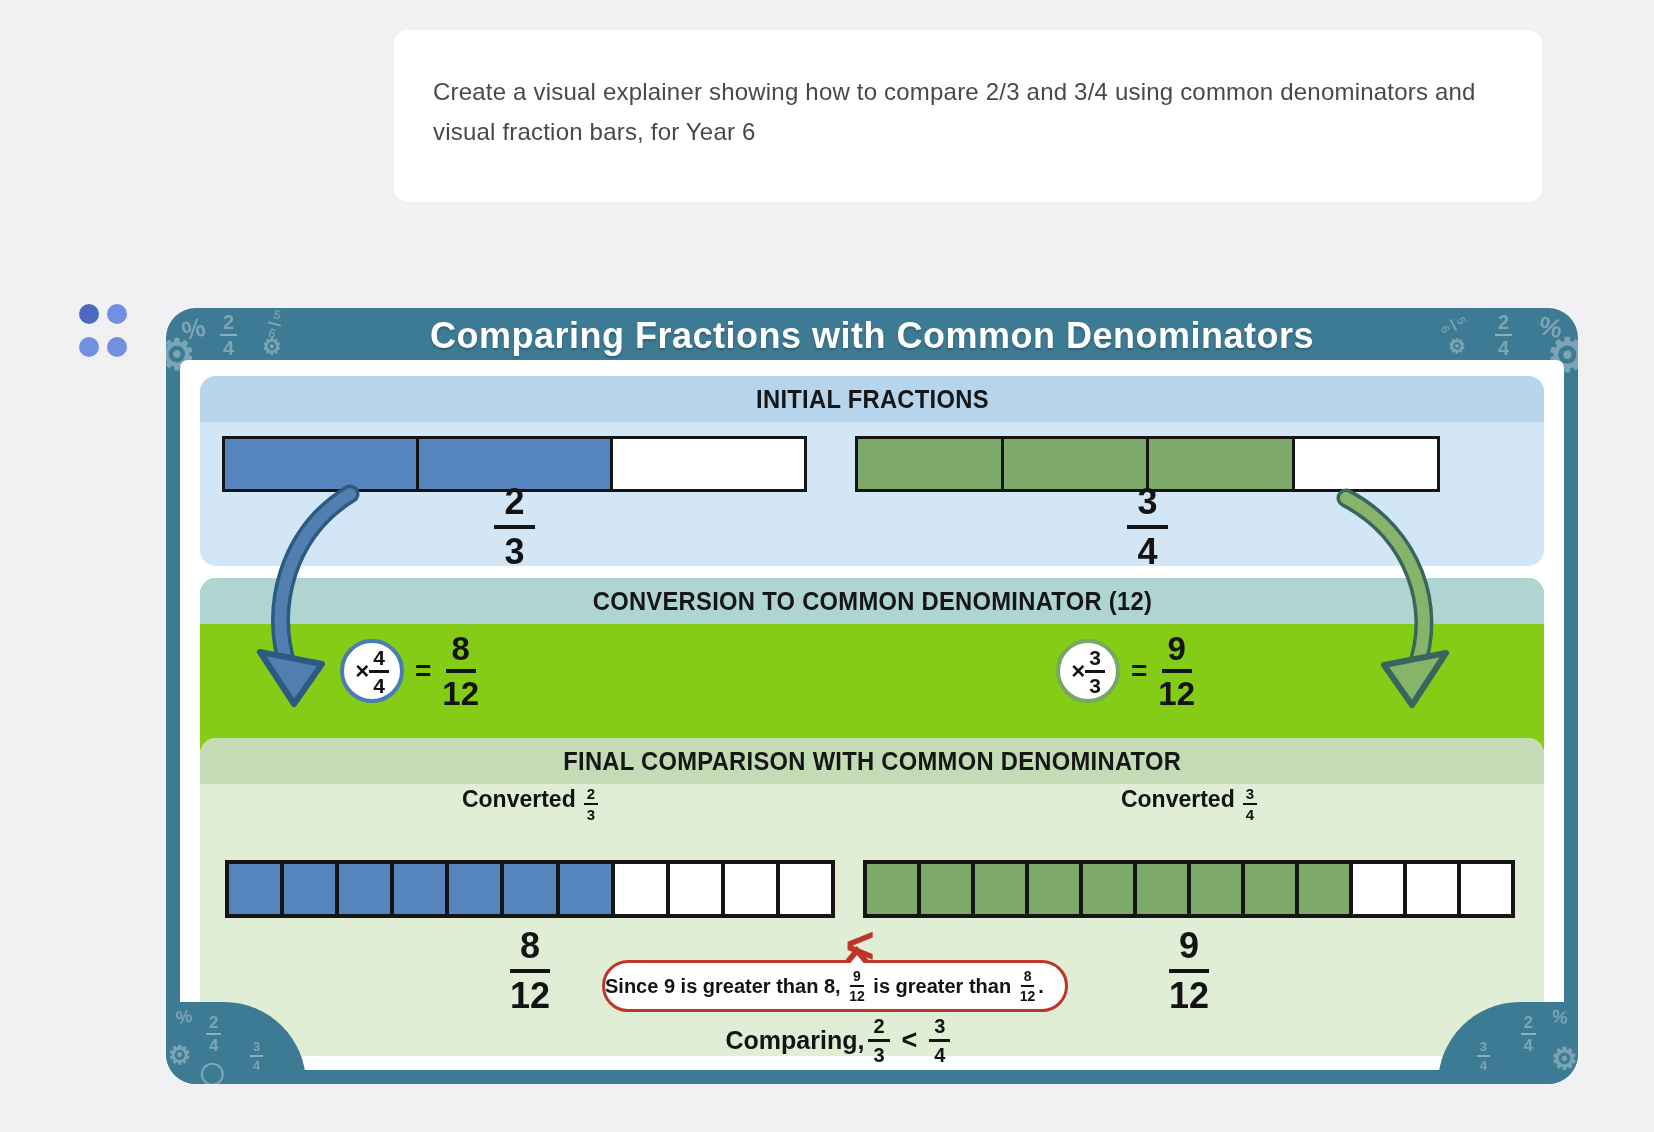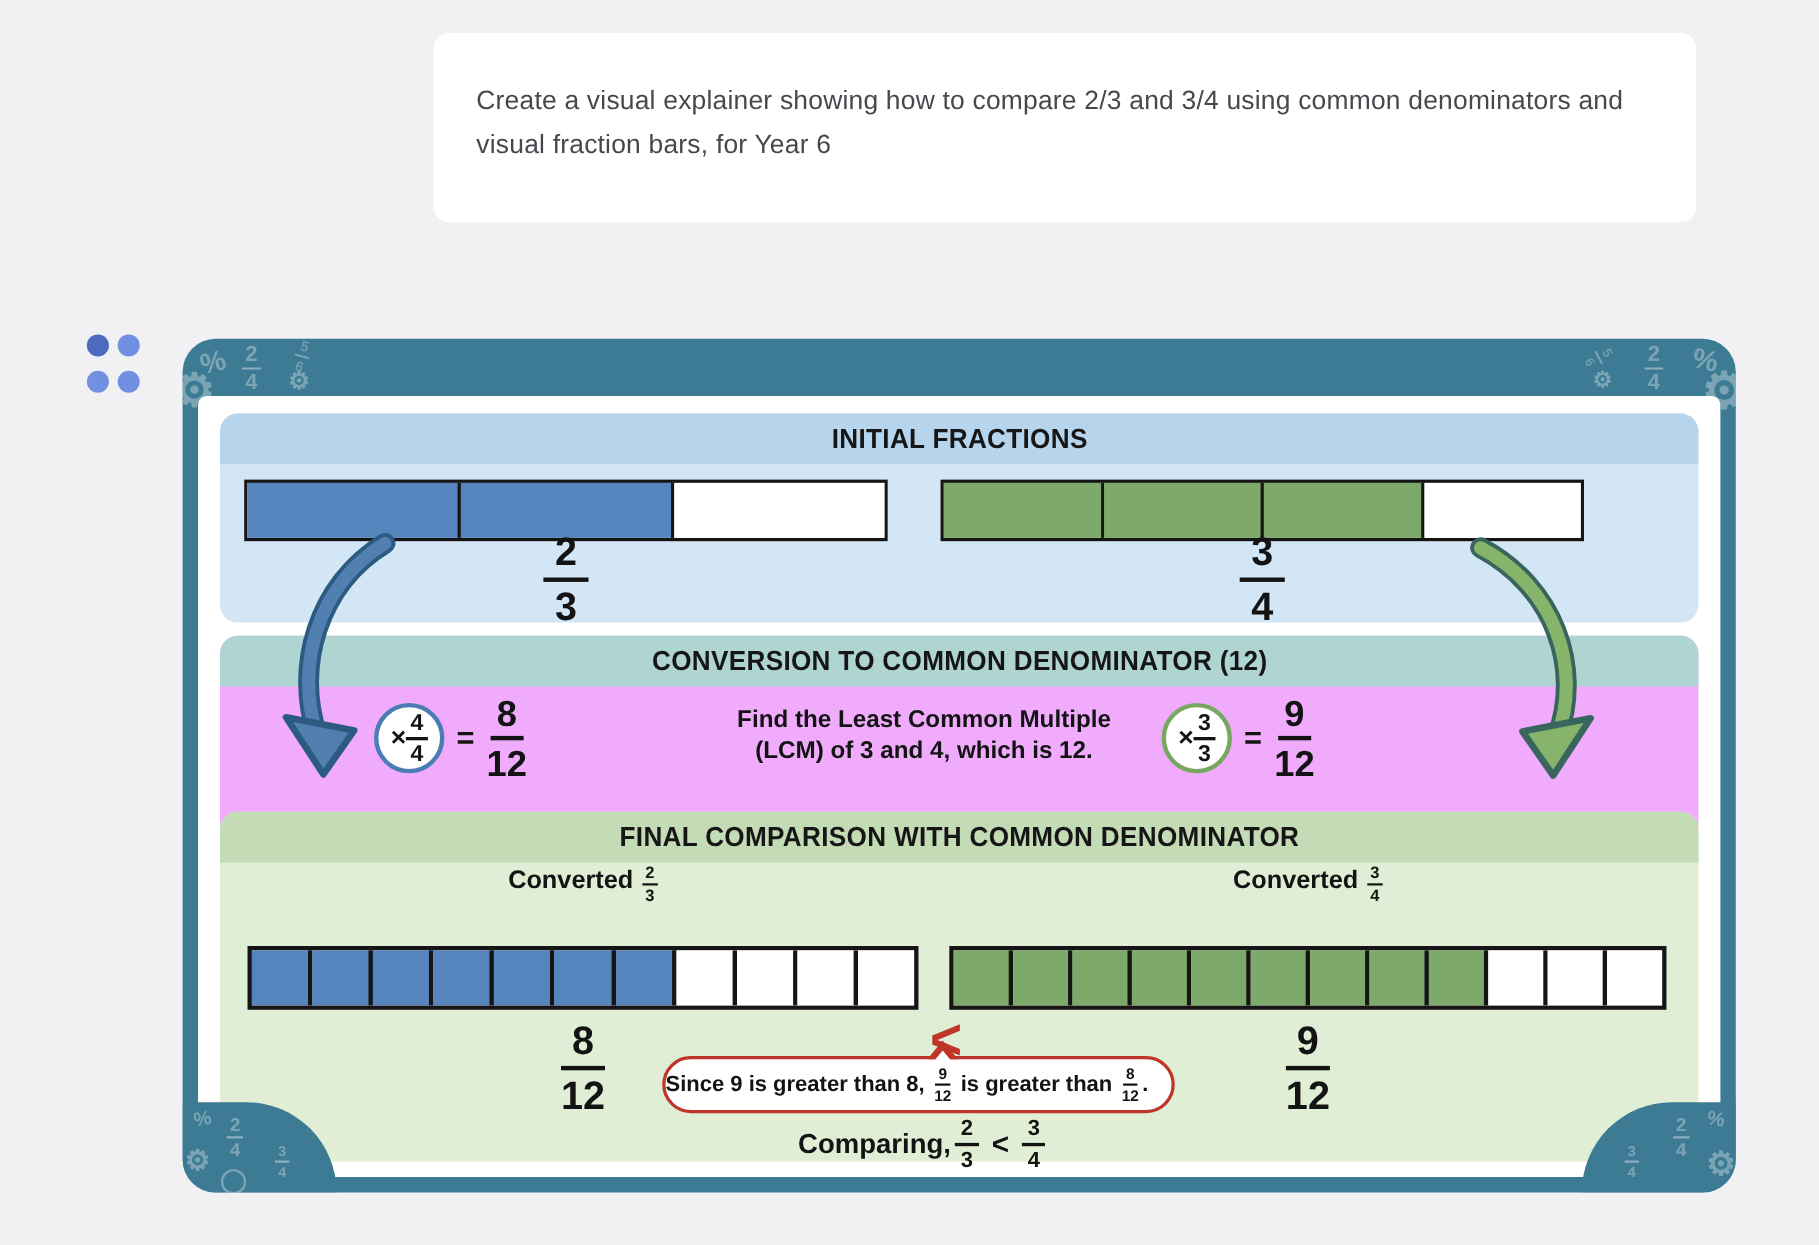--- a/index.html
+++ b/index.html
@@ -25,21 +25,21 @@
   .dfrac{display:inline-flex;flex-direction:column;align-items:center;line-height:1;}
   .dfrac .dn{border-bottom:2px solid rgba(255,255,255,0.4);padding:0 3px 2px;}
   .dfrac .dd{padding-top:2px;}
   .corner{position:absolute;bottom:0;width:140px;height:82px;background:#3d7a93;z-index:2;}
   .corner-bl{left:0;border-top-right-radius:130px;}
   .corner-br{right:0;border-top-left-radius:130px;}
 
   
   .sec{position:absolute;left:20px;width:1344px;border-radius:16px;}
   .sec1{top:16px;height:190px;background:#d3e6f6;}
-  .sec2{top:218px;height:188px;background:#f0abfc;}
+  .sec2{top:218px;height:188px;background:#84cc16;}
   .sec3{top:378px;height:318px;background:#dfeed4;}
   .sec-header{height:46px;display:flex;align-items:center;justify-content:center;font-size:25px;font-weight:800;color:#161616;border-radius:16px 16px 0 0;}
   .sec-header span{display:inline-block;transform:scaleX(0.95);letter-spacing:0.3px;}
   .sec1 .sec-header{background:#b6d4ec;}
   .sec2 .sec-header{background:#afd5d2;}
   .sec3 .sec-header{background:#c3dcb5;}
 
   
   .bar{position:absolute;display:flex;background:#fff;border:3px solid #151515;}
   .bar .cell{flex:1;border-right:3px solid #151515;background:#fff;}
@@ -141,20 +141,21 @@
       <span class="dn">2</span>
       <span class="dd">4</span>
     </span>
     <span class="doodle dfrac" style="right:118px;top:2px;font-size:12px;transform:rotate(62deg);opacity:.8;">
       <span class="dn">5</span>
       <span class="dd">6</span>
     </span>
     <span class="doodle" style="right:112px;top:28px;font-size:20px;">⚙</span>
     <span class="doodle" style="right:-10px;top:24px;font-size:46px;">⚙</span>
 
+    <div class="board-title">Comparing Fractions with Common Denominators</div>
 
     <div class="board-inner">
 
       <div class="sec sec1">
         <div class="sec-header">
           <span>INITIAL FRACTIONS</span>
         </div>
         <div class="bar bar-i-left">
             <div class="cell" style="background: rgb(86, 133, 190);"></div>
             <div class="cell" style="background: rgb(86, 133, 190);"></div>
@@ -193,24 +194,20 @@
               <span class="fd">4</span>
             </span>
           </div>
           <span class="eq-equals">=</span>
           <span class="frac frac-res">
             <span class="fn">8</span>
             <span class="fd">12</span>
           </span>
         </div>
 
-        <div class="conv-note">
-          <div>Find the Least Common Multiple</div>
-          <div>(LCM) of 3 and 4, which is 12.</div>
-        </div>
 
         <div class="conv conv-right">
           <div class="mult-circle green">
             <span>×</span>
             <span class="frac frac-mult">
               <span class="fn">3</span>
               <span class="fd">3</span>
             </span>
           </div>
           <span class="eq-equals">=</span>

